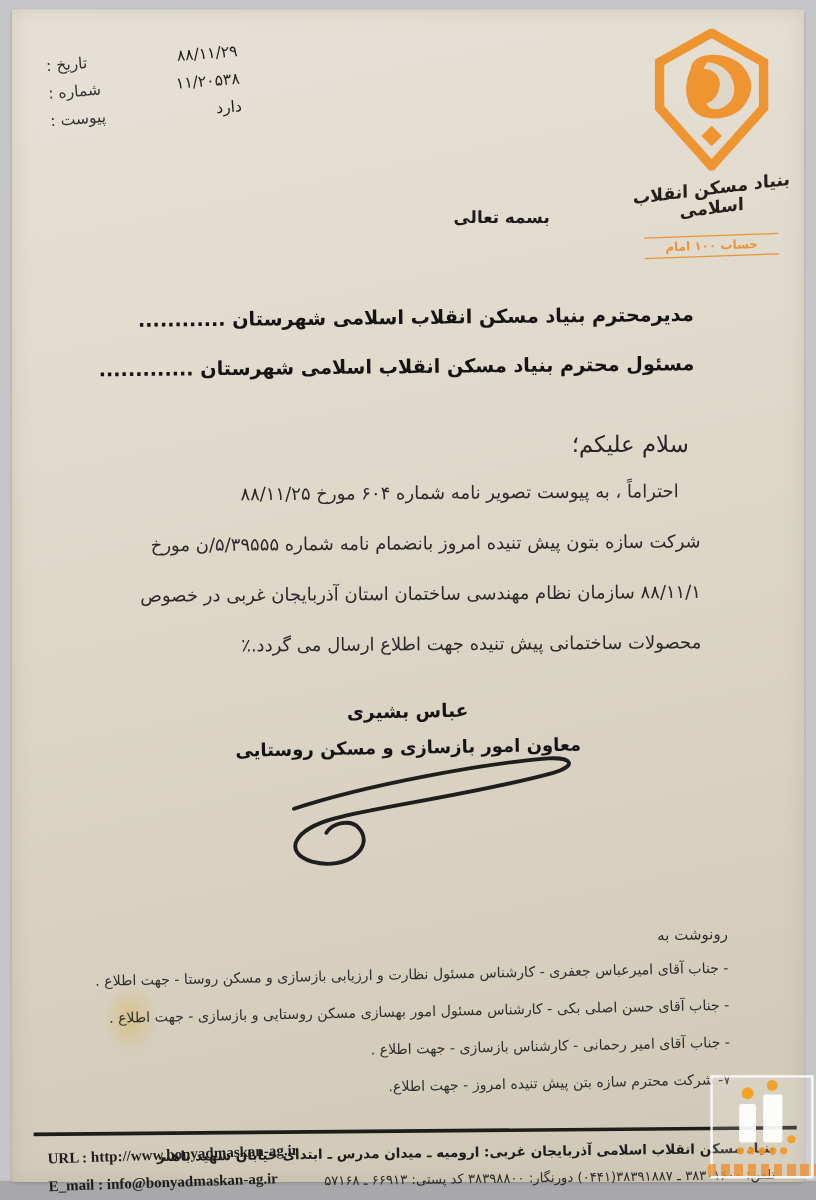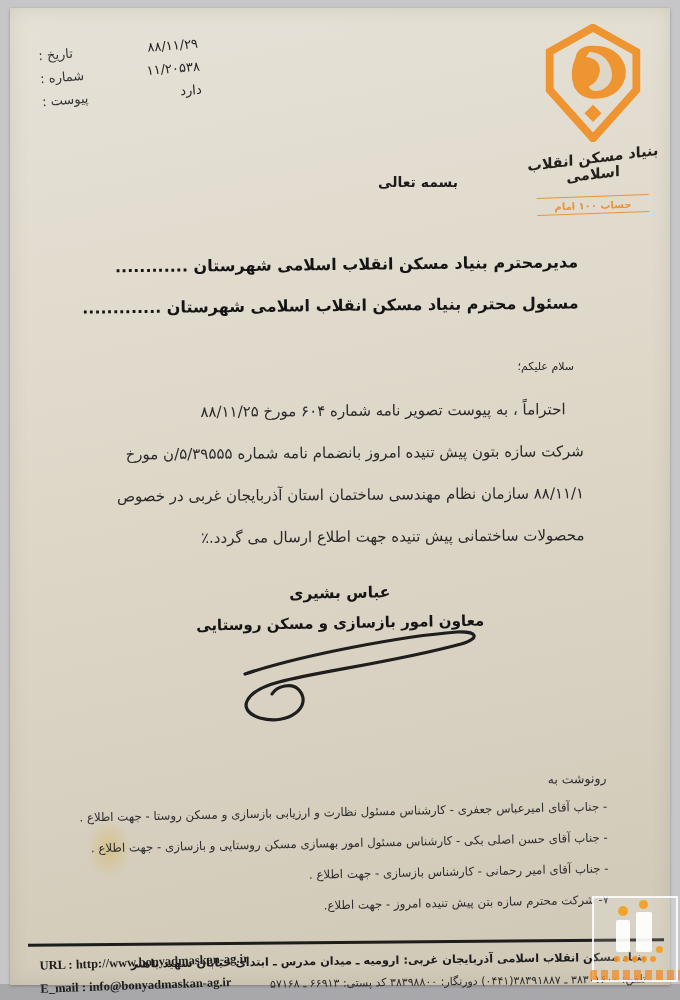--- a/index.html
+++ b/index.html
@@ -25,21 +25,21 @@
   .org-name { margin-top:4px; font-size:14.5px; font-weight:bold; color:#24201c;
               transform:rotate(-7deg) skewX(-6deg); letter-spacing:-0.5px; }
   .account-strip { margin:14px auto 0; width:112px; border-top:1.5px solid #e8943a; border-bottom:1.5px solid #e8943a;
                    color:#e8943a; font-size:10px; padding:3px 0 2px; transform:rotate(-2deg); font-weight:bold; }
 
   .besmeleh { position:absolute; left:368px; top:166px; font-size:14px; font-weight:bold; color:#1b1b1b; }
 
   .addressee { position:absolute; right:92px; top:236px; text-align:right; transform:rotate(-0.6deg); }
   .addressee div { font-size:16px; font-weight:bold; color:#141414; line-height:41px; letter-spacing:-0.2px; }
 
-  .salutation { position:absolute; right:96px; top:352px; font-size:11px; color:#262626; }
+  .salutation { position:absolute; right:96px; top:352px; font-size:19px; color:#262626; }
 
   .body-lines { position:absolute; right:86px; left:60px; top:382px; text-align:right; transform:rotate(-0.4deg); }
   .body-lines div { font-size:15px; color:#2a2a2a; line-height:42px; letter-spacing:0.2px; }
   .body-lines .indent { padding-right:18px; }
 
   .sig-block { position:absolute; left:180px; top:576px; width:300px; text-align:center; transform:rotate(-1deg); }
   .sig-name { font-size:15.5px; font-weight:bold; color:#141414; }
   .sig-title { font-size:15px; font-weight:bold; color:#141414; margin-top:12px; }
   .sig-scribble { position:absolute; left:205px; top:602px; width:280px; height:120px; pointer-events:none; }
 

